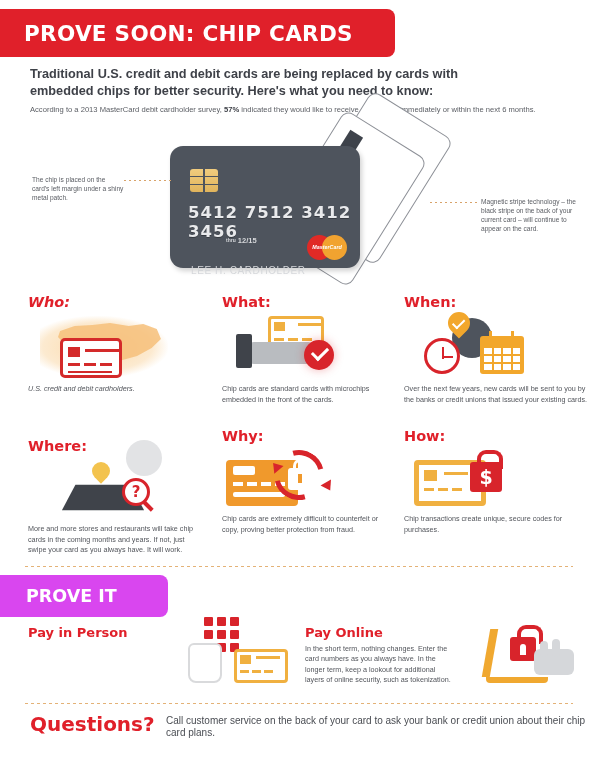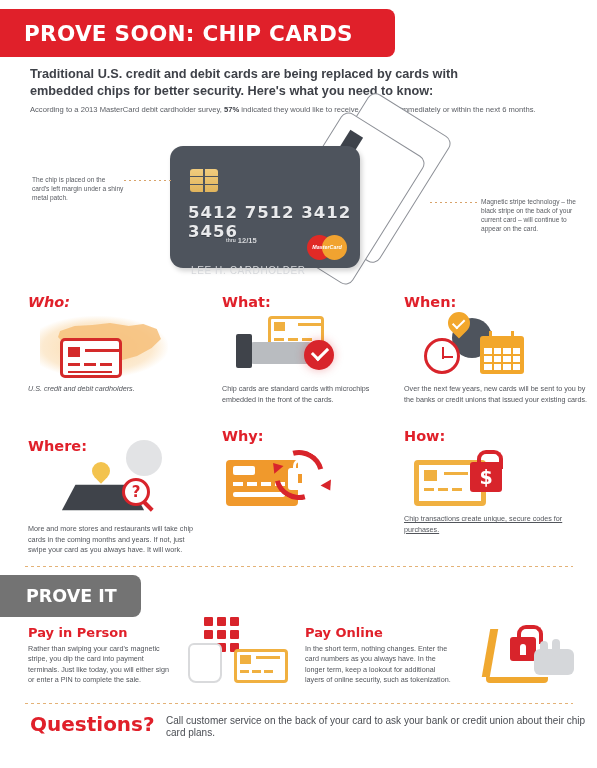--- a/index.html
+++ b/index.html
@@ -238,22 +238,22 @@
     display:flex; align-items:center; justify-content:center;
     color:#fff; font-weight:bold; font-size:19px; font-family:"DejaVu Sans",sans-serif;
   }
   .lock-red:before {
     content:""; position:absolute; left:7px; top:-12px; width:18px; height:15px;
     border:4px solid #d8242b; border-bottom:none; border-radius:9px 9px 0 0;
   }
 
   
   .prove-bar {
-    position:absolute; left:0; top:575px; width:141px; height:42px;
-    background:#737373; border-radius:0 8px 8px 0;
+    position:absolute; left:0; top:575px; width:168px; height:42px;
+    background:#d946ef; border-radius:0 8px 8px 0;
     display:flex; align-items:center;
   }
   .prove-title {
     color:#fff; font-size:17.5px; font-weight:bold; padding-left:26px;
     font-family:"DejaVu Sans",sans-serif;
   }
   .prove-text {
     position:absolute; left:164px; top:574px; width:420px;
     font-size:8.4px; line-height:12px; color:#4a4d53;
   }
@@ -423,45 +423,45 @@
         <div class="oc-w" style="position:absolute;left:21px;top:22px;width:10px;height:4px;"></div>
         <div class="oc-w" style="position:absolute;left:35px;top:22px;width:10px;height:4px;"></div>
         <div class="oc-w" style="position:absolute;left:49px;top:22px;width:10px;height:4px;"></div>
         <div class="oc-w" style="position:absolute;left:7px;top:32px;width:52px;height:5px;border-radius:2px;"></div>
       </div>
       <div class="arrow-arc" style="left:52px;top:4px;transform:rotate(30deg);"></div>
       <div class="arrow-head" style="left:48px;top:16px;transform:rotate(-40deg);"></div>
       <div class="arrow-head" style="left:100px;top:36px;transform:rotate(150deg);"></div>
       <div class="lock-w" style="left:66px;top:22px;"></div>
     </div>
+    <div class="qbody" style="width:170px;">Chip cards are extremely difficult to counterfeit or copy, proving better protection from fraud.</div>
   </div>
 
   <div class="qcell" style="left:404px; top:428px; width:190px;">
     <div class="qhead">How:</div>
     <div class="qicon" style="height:68px;">
       <div class="ycard" style="left:10px;top:14px;width:72px;height:46px;border-width:5px;border-color:#f0b040;"></div>
       <div class="yc-chip" style="left:20px;top:24px;width:13px;height:11px;"></div>
       <div class="yc-dot" style="left:40px;top:26px;width:24px;"></div>
       <div class="yc-dot" style="left:20px;top:42px;width:10px;"></div>
       <div class="yc-dot" style="left:34px;top:42px;width:10px;"></div>
       <div class="yc-dot" style="left:48px;top:42px;width:10px;"></div>
       <div class="lock-red" style="left:66px;top:16px;">$</div>
     </div>
-    <div class="qbody" style="width:184px;text-decoration:underline;">Chip transactions create unique, secure codes for purchases.</div>
+    <div class="qbody" style="width:184px;">Chip transactions create unique, secure codes for purchases.</div>
   </div>
 
   <div class="divider" style="top:566px;"></div>
 
   <div class="prove-bar">
     <div class="prove-title">PROVE IT</div>
   </div>
 
   <div class="paycol" style="left:28px; top:625px; width:160px;">
     <div class="payhead">Pay in Person</div>
-    <div class="paybody" style="width:145px;">Rather than swiping your card's magnetic stripe, you dip the card into payment terminals. Just like today, you will either sign or enter a PIN to complete the sale.</div>
   </div>
   <div style="position:absolute;left:176px;top:615px;width:120px;height:72px;">
     <div class="keypad" style="left:28px;top:2px;">
         <i></i>
         <i></i>
         <i></i>
         <i></i>
         <i></i>
         <i></i>
         <i></i>

